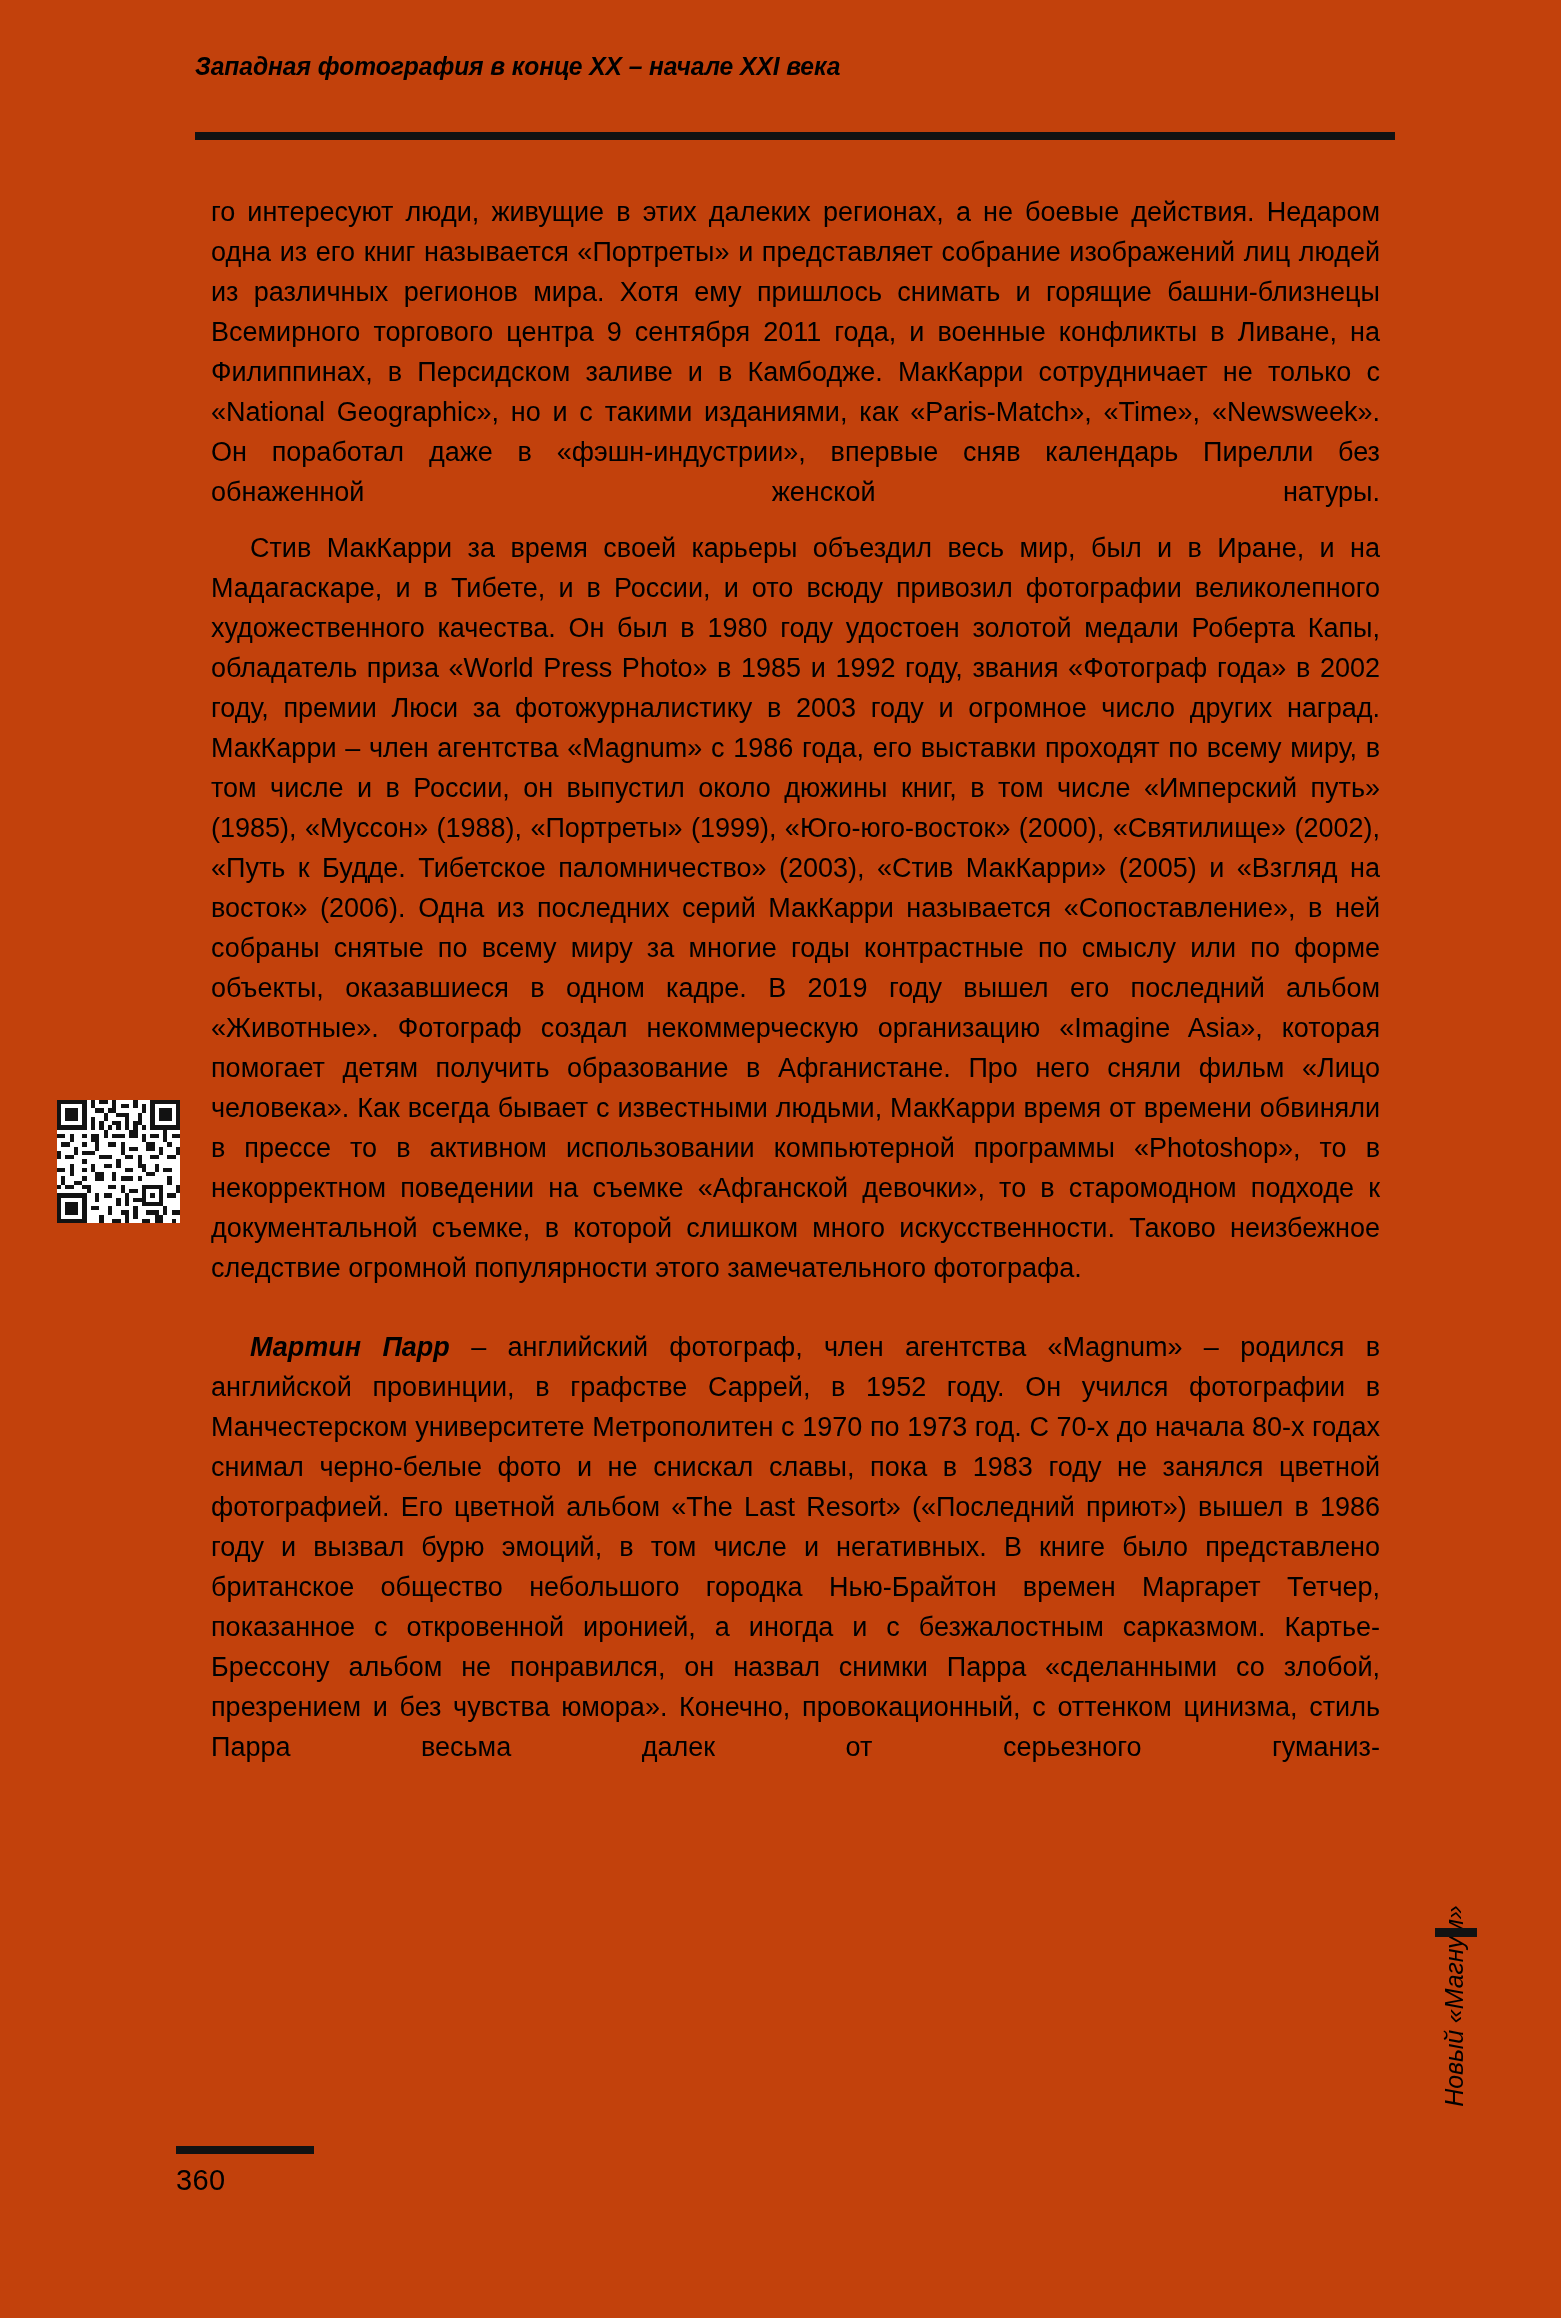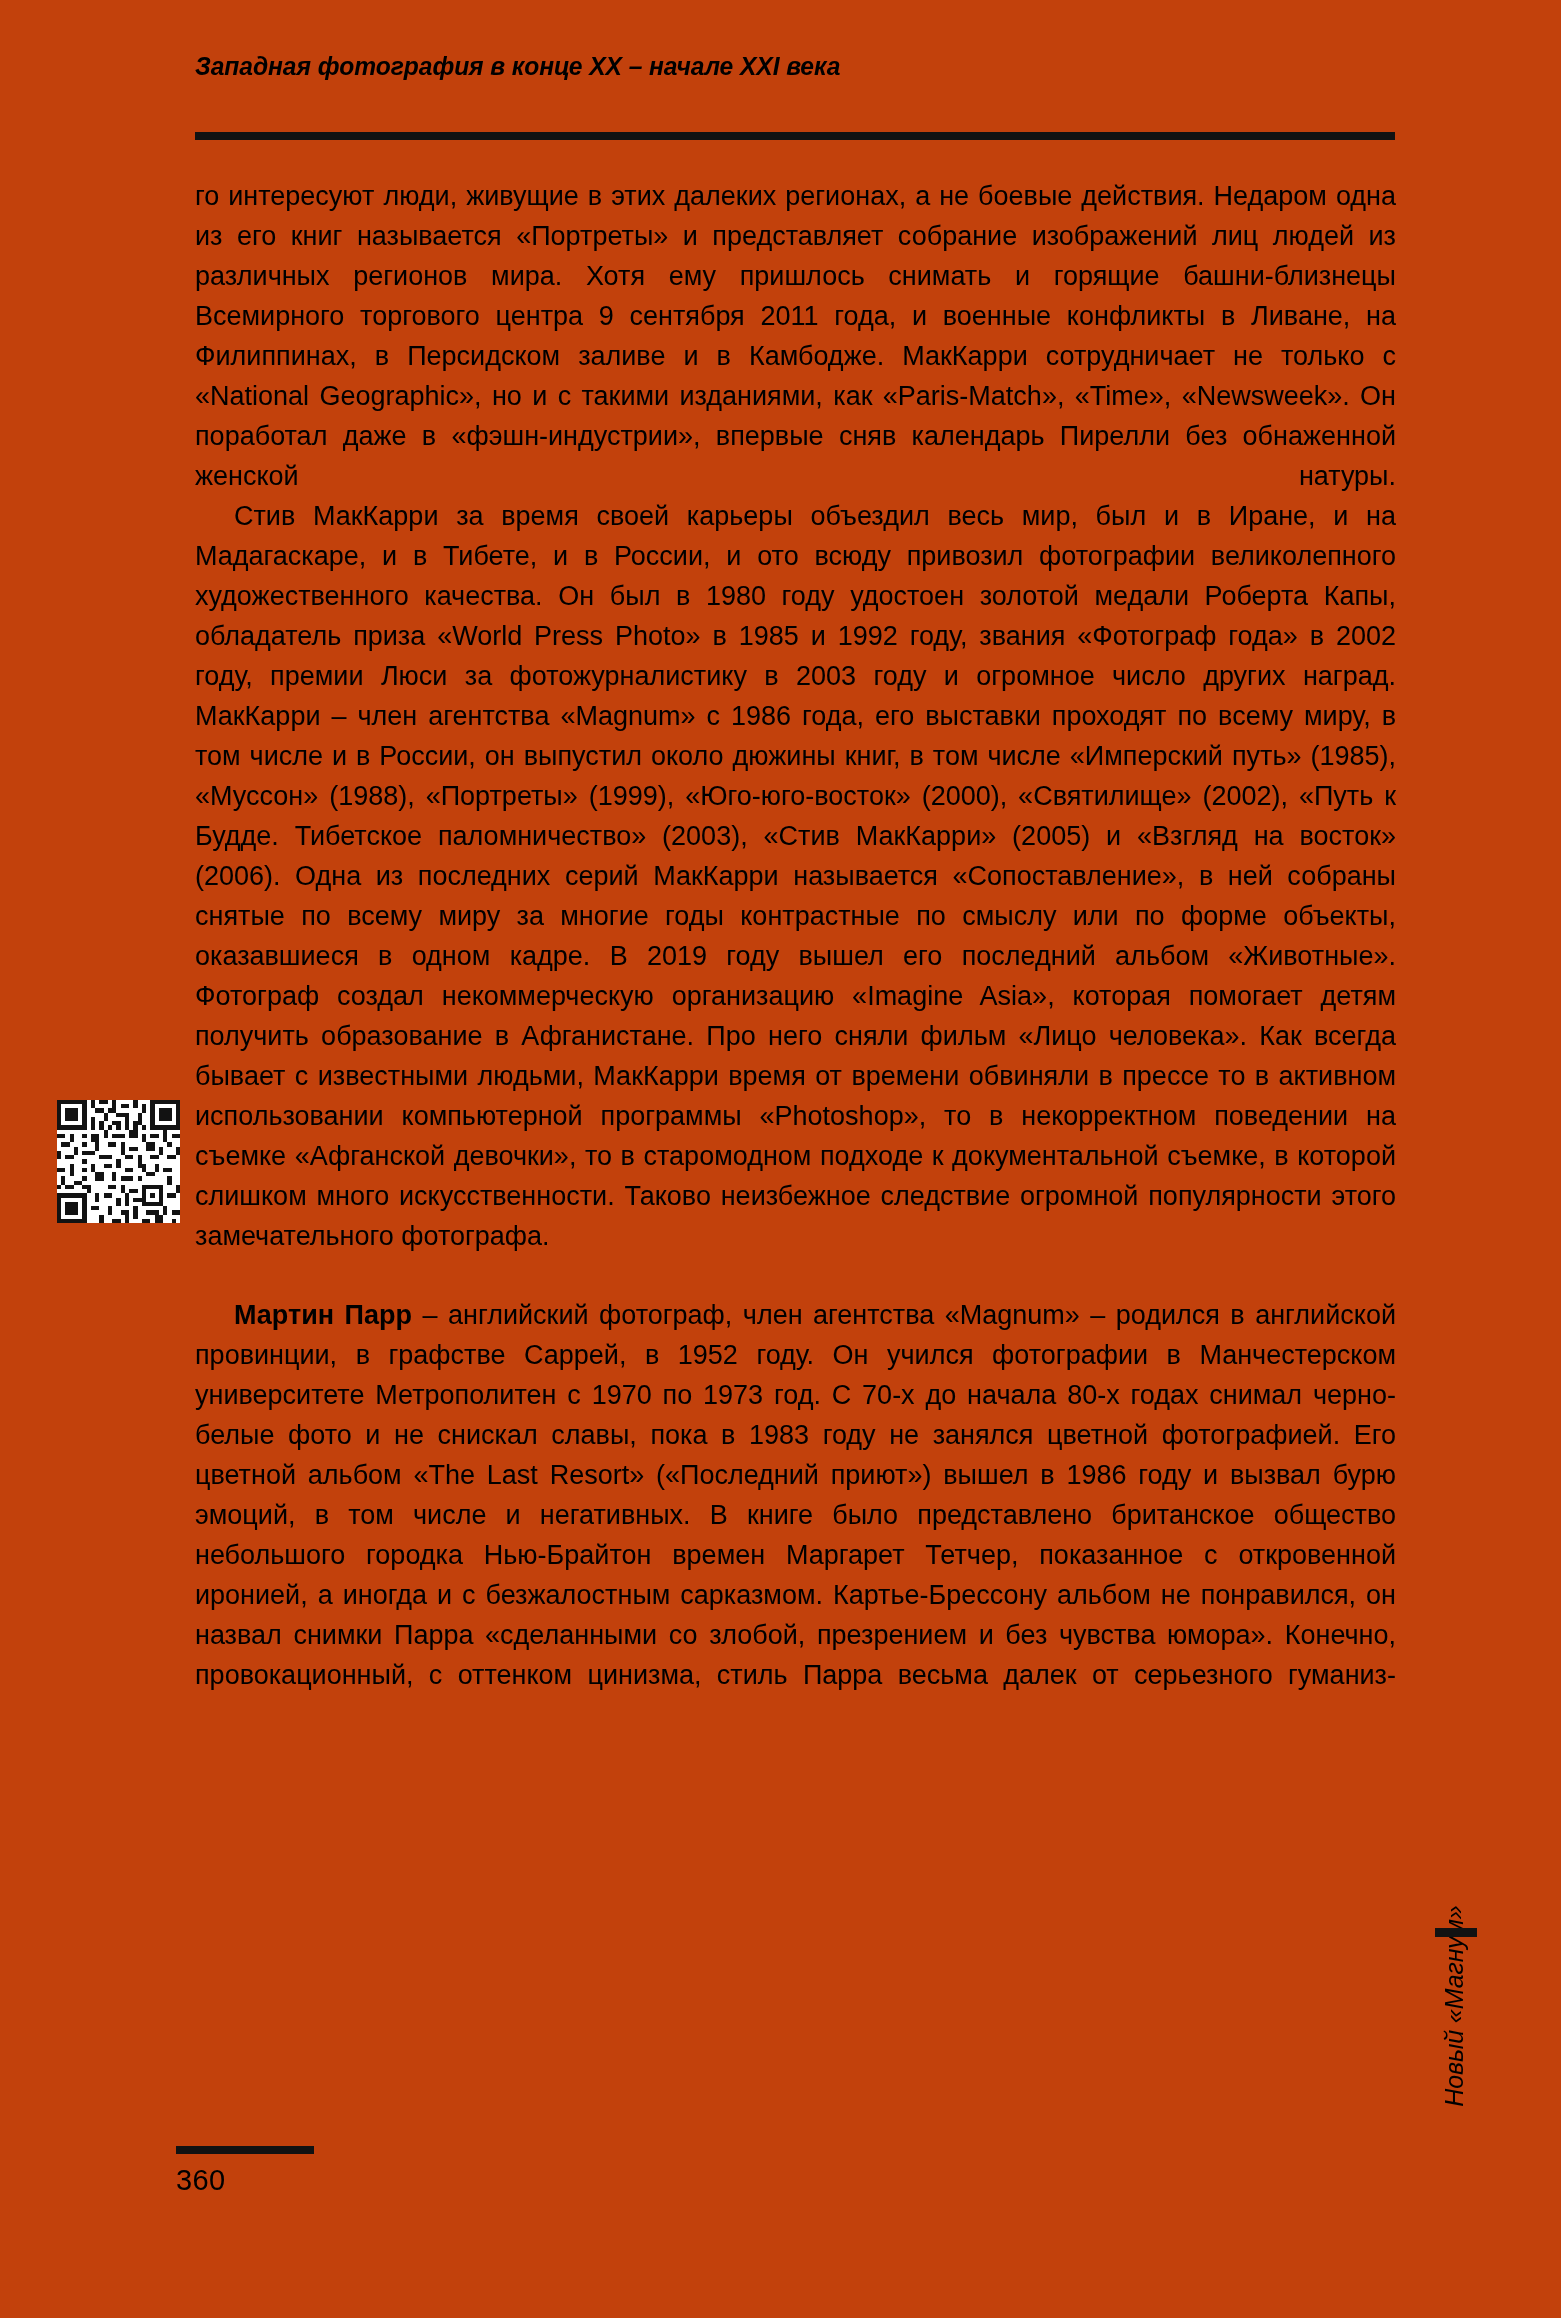--- a/index.html
+++ b/index.html
@@ -53,32 +53,33 @@
     left: 195px;
     top: 176px;
     width: 1201px;
     font-size: 27px;
     line-height: 40px;
     text-align: justify;
     text-justify: inter-word;
     word-spacing: 0px;
   }
   .column p {
-    margin: 0;
+    margin: 16px;
     text-indent: 0;
     hyphens: manual;
   }
   .column p.indent {
     text-indent: 39px;
   }
   .column p.gap-before {
     margin-top: 39px;
   }
   .para-lead {
     font-weight: bold;
+    font-style: italic;
   }
   
   .jfull {
     text-align-last: justify;
   }
   .jnormal {
     text-align-last: left;
   }
 
   

